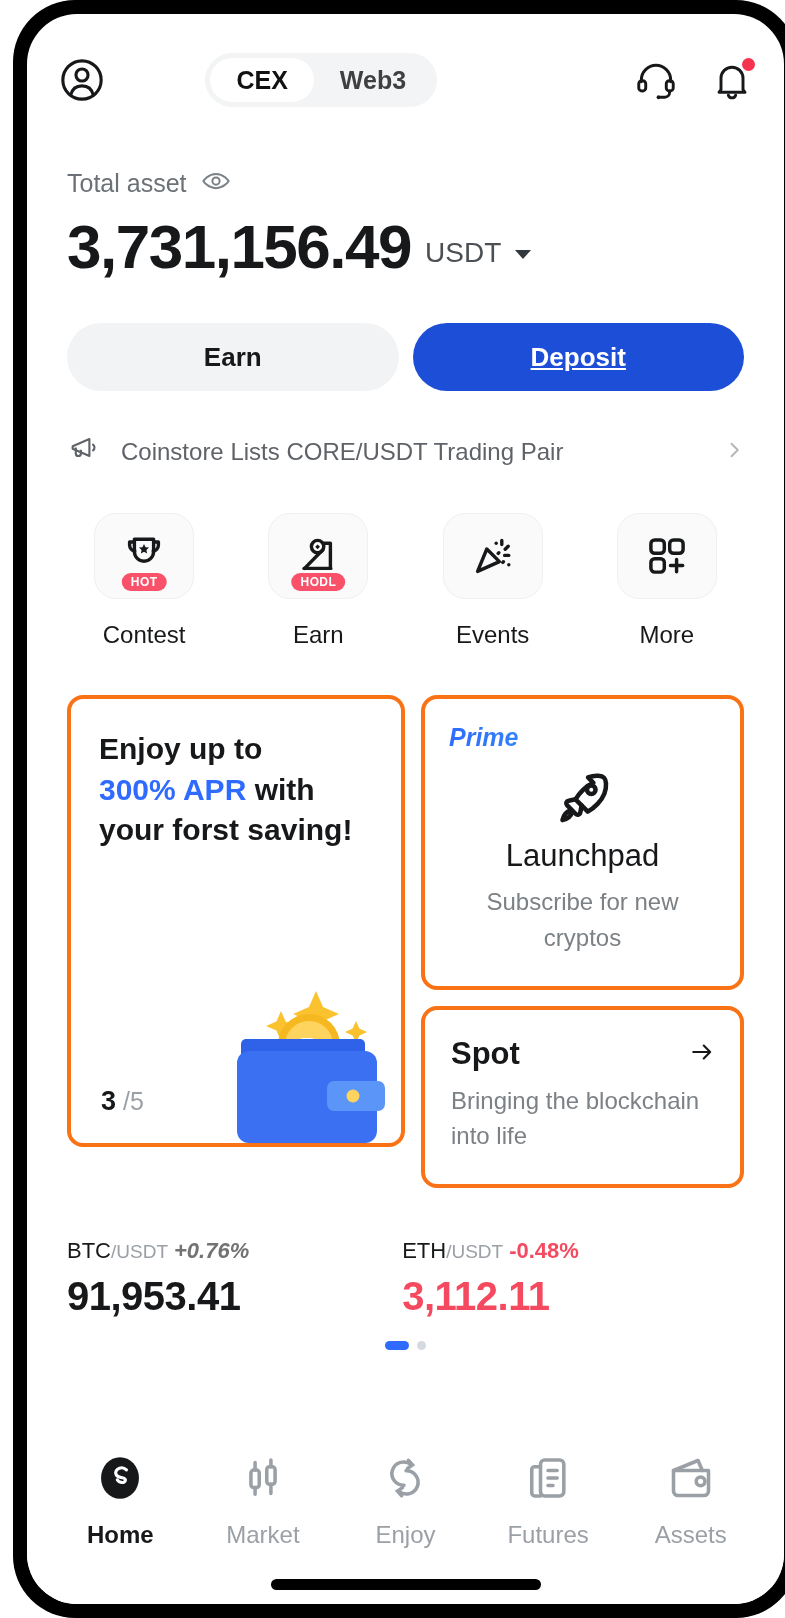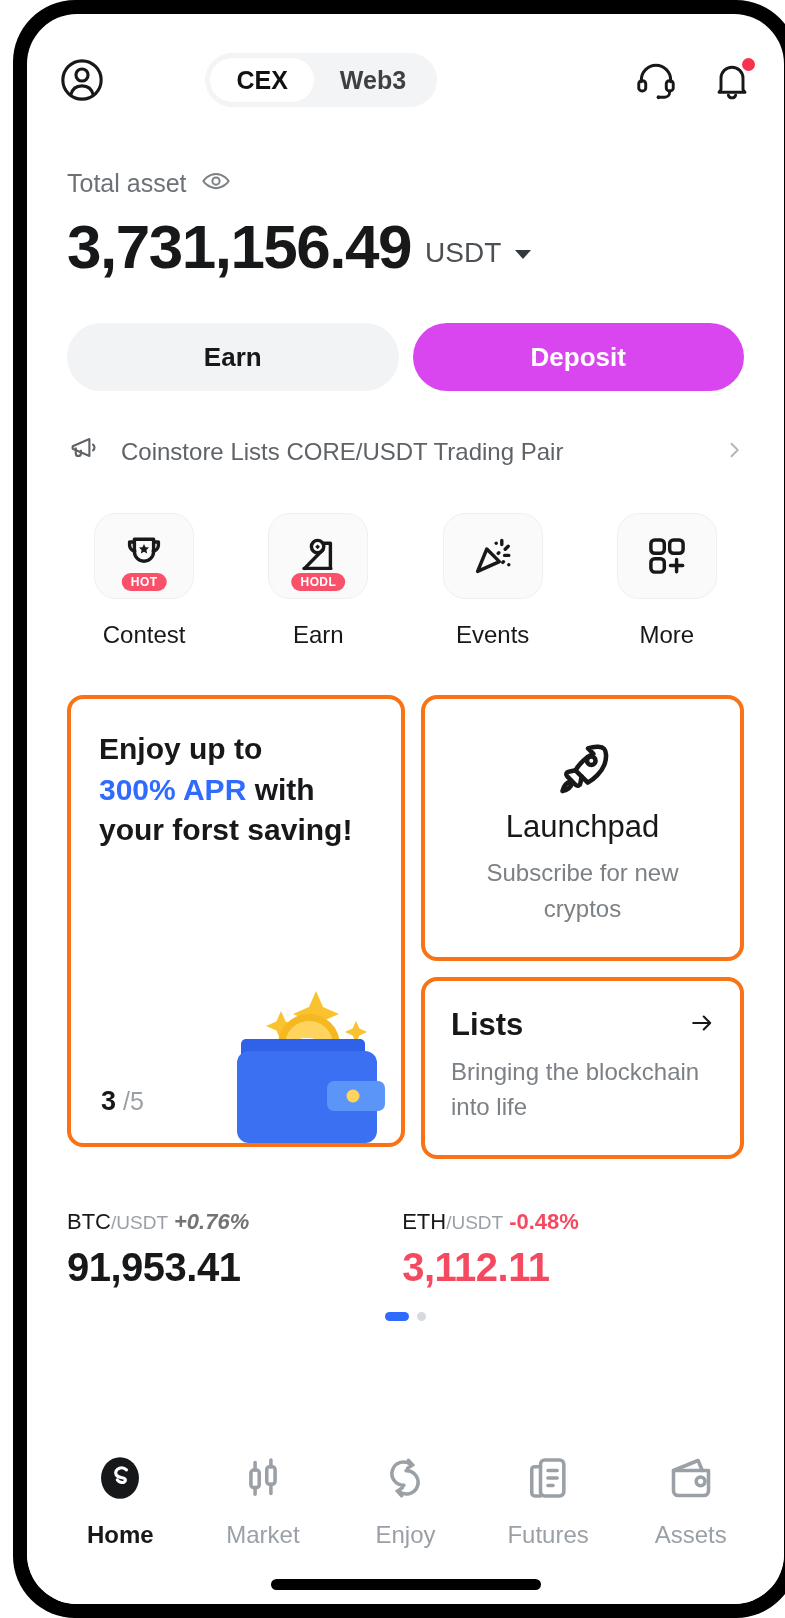--- a/index.html
+++ b/index.html
@@ -67,21 +67,21 @@
 
   
   .actions { display:flex; gap:14px; padding:44px 40px 0 40px; }
   .btn {
     flex:1; height:68px; border-radius:36px;
     display:flex; align-items:center; justify-content:center;
     font-size:26px; font-weight:700; border:none;
     font-family:"Liberation Sans", sans-serif;
   }
   .btn-earn { background:#f2f3f5; color:#17181a; }
-  .btn-deposit { background:#d946ef; color:#fff; }
+  .btn-deposit { background:#1d4ed8; color:#fff;text-decoration:underline; }
 
   
   .announce {
     display:flex; align-items:center; gap:20px;
     padding:42px 40px 0 40px;
   }
   .announce-text {
     font-size:24px; color:#5f6368; flex:1;
     white-space:nowrap; overflow:hidden; text-overflow:ellipsis;
   }
@@ -322,35 +322,36 @@
 
         <div class="promo-count">
           <b>3</b>
           <span>/5</span>
         </div>
       </div>
 
       <div class="card-right-col">
 
         <div class="card card-launchpad">
+          <div class="prime">Prime</div>
           <div class="rocket-wrap">
             <svg width="64" height="64" viewBox="0 0 24 24" fill="none" stroke="#17181a" stroke-width="1.7" stroke-linejoin="round" stroke-linecap="round">
               <path d="M13.9 4.3c2.9-1.1 5.3-.6 6 .1s1.2 3.1.1 6c-1 2.7-3.9 5.4-6.2 6.7l-4.6-4.6c1.3-2.3 4-5.2 6.7-6.2z"></path>
               <circle cx="15.1" cy="8.9" r="1.6"></circle>
               <path d="M9.2 12.5 6.6 13a1 1 0 0 0-.6 1.7l3.3 3.3a1 1 0 0 0 1.7-.6l.5-2.6"></path>
               <path d="M7.3 16.7c-1.5.4-2.5 1.6-3 3.6 2-.5 3.2-1.5 3.6-3"></path>
             </svg>
           </div>
           <div class="lp-title">Launchpad</div>
           <div class="lp-sub">Subscribe for new cryptos</div>
         </div>
 
         <div class="card card-live">
           <div class="live-head">
-            <span class="live-title">Lists</span>
+            <span class="live-title">Spot</span>
             <span class="live-arrow">
               <svg width="28" height="28" viewBox="0 0 24 24" fill="none" stroke="#17181a" stroke-width="1.8" stroke-linecap="round" stroke-linejoin="round">
                 <path d="M4.5 12h14.5M13.5 6.5 19 12l-5.5 5.5"></path>
               </svg>
             </span>
           </div>
           <div class="live-sub">Bringing the blockchain into life</div>
         </div>
 
       </div>

